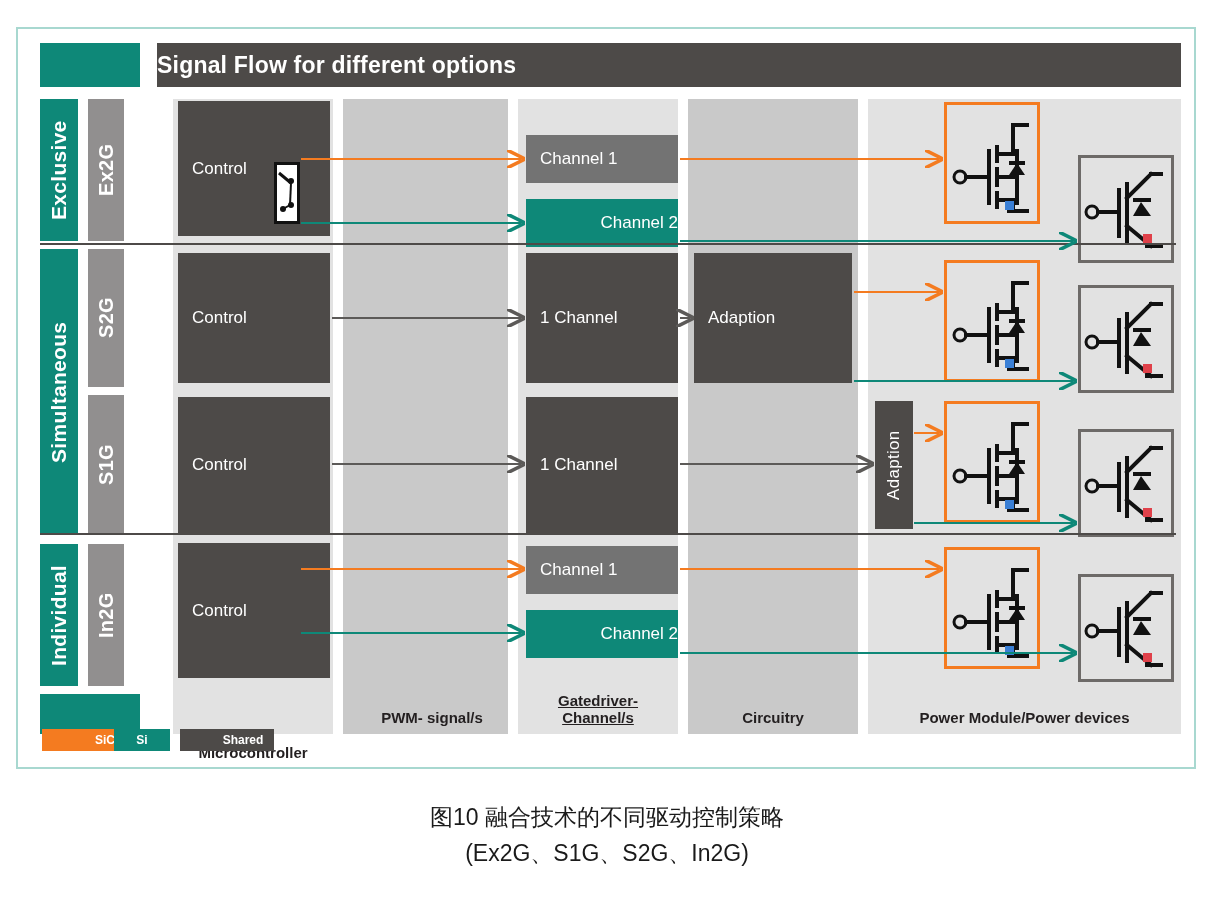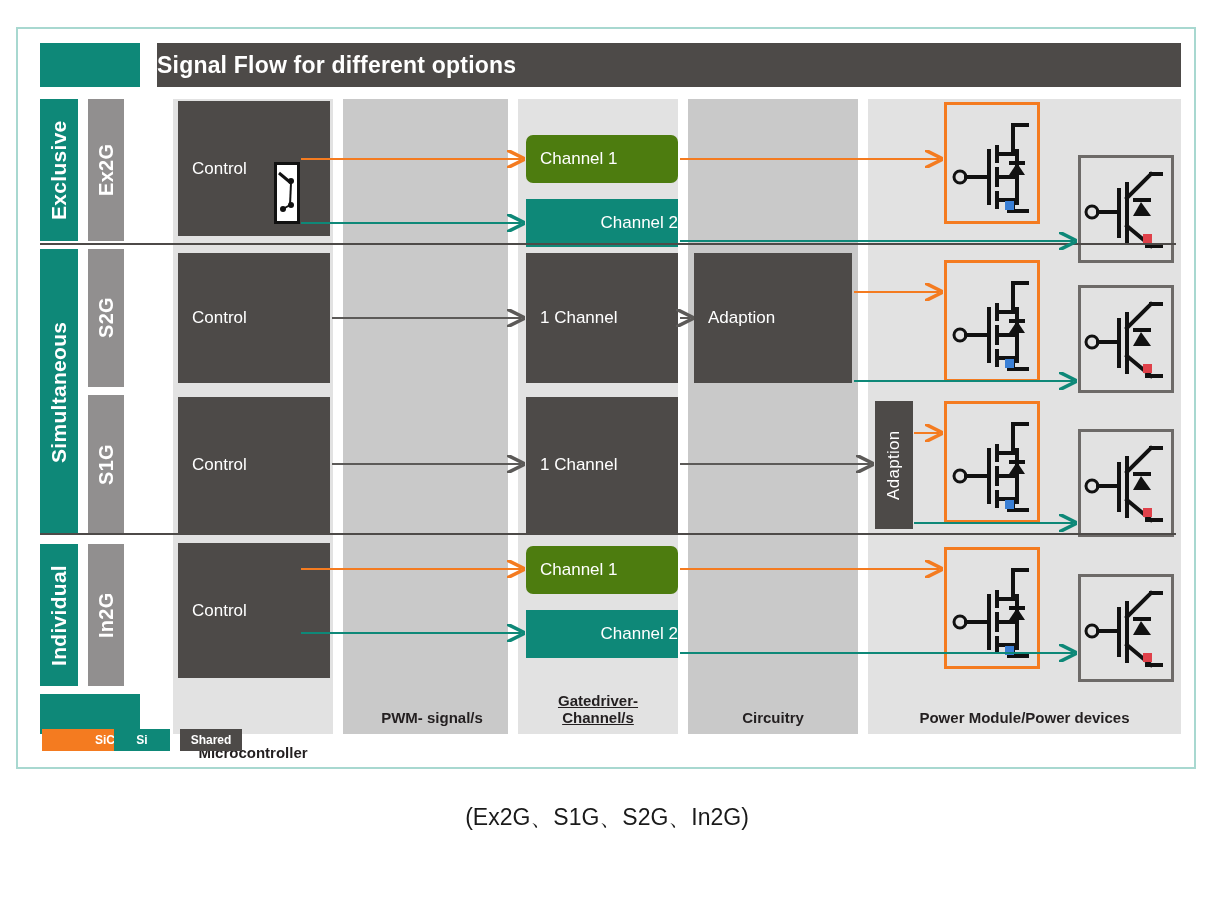--- a/index.html
+++ b/index.html
@@ -21,21 +21,21 @@
     background: #ffffff;
     box-sizing: border-box;
   }
 
   
   .box { position: absolute; box-sizing: border-box; }
 
   .teal       { background: #0e8878; justify-content: flex-end; }
   .grey-mid   { background: #918f8f; }
   .dark       { background: #4d4a48; }
-  .orange     { background: #4d7c0f; border-radius: 7px; }
+  .orange     { background: #737373; }
   .lane-light { background: #e2e2e2; }
   .lane-dark  { background: #c9c9c9; }
 
   
   .vlabel {
     display: flex; align-items: center; justify-content: center;
     writing-mode: vertical-rl;
     transform: rotate(180deg);
     color: #ffffff;
     font-weight: bold;
@@ -424,22 +424,23 @@
     <span>Power Module/Power devices</span>
   </div>
 
   <div id="legend">
     <div class="legend-chip" style="left:0px; width:62px; background:#f47b20;padding-left:32px;">
       <span>SiC</span>
     </div>
     <div class="legend-chip" style="left:72px; width:56px; background:#0e8878;">
       <span>Si</span>
     </div>
-    <div class="legend-chip" style="left:138px; width:62px; background:#4d4a48;">
+    <div class="legend-chip" style="left:138px; width:62px; background:#4d4a48;padding-left:32px;">
       <span>Shared</span>
     </div>
   </div>
 
 </div>
 
 <div id="caption">
+  <div>图10  融合技术的不同驱动控制策略</div>
   <div>(Ex2G、S1G、S2G、In2G)</div>
 </div>
 
 </body></html>

